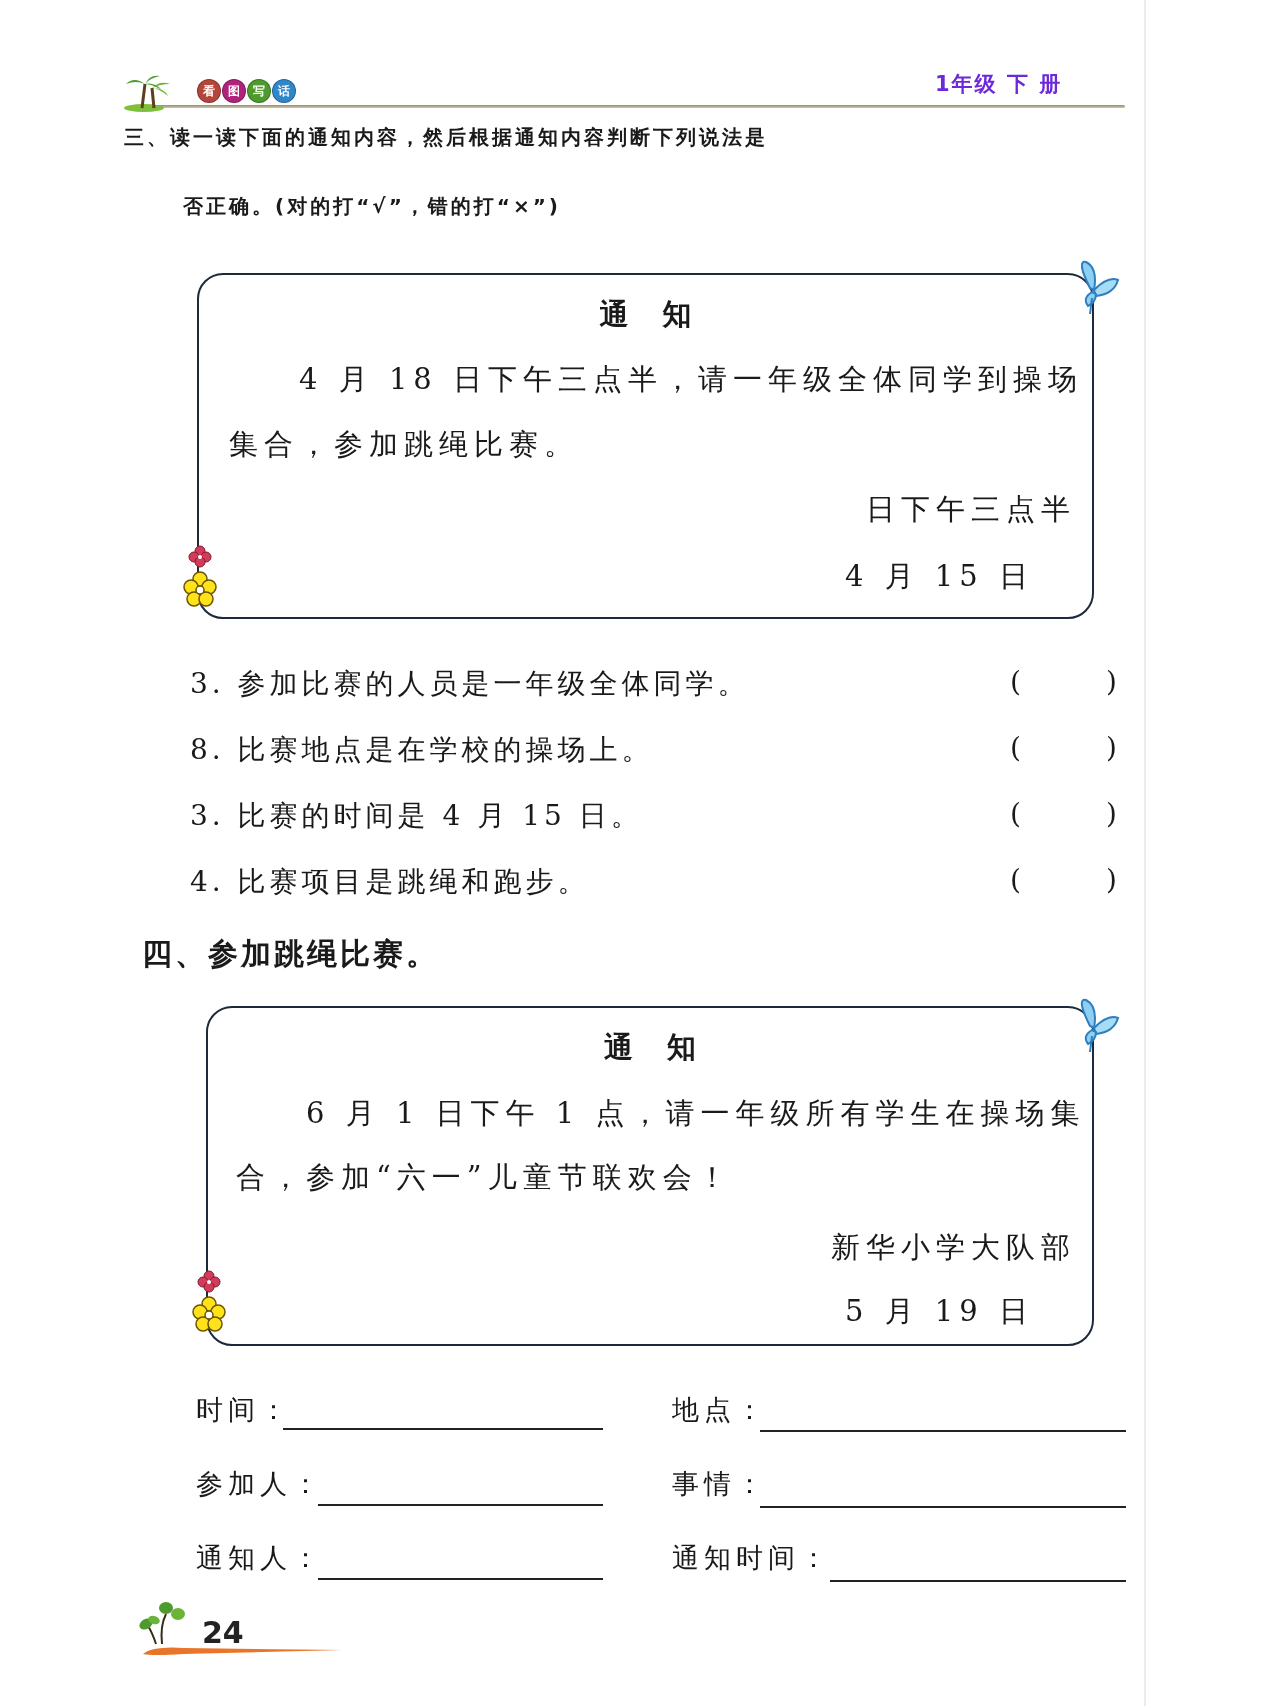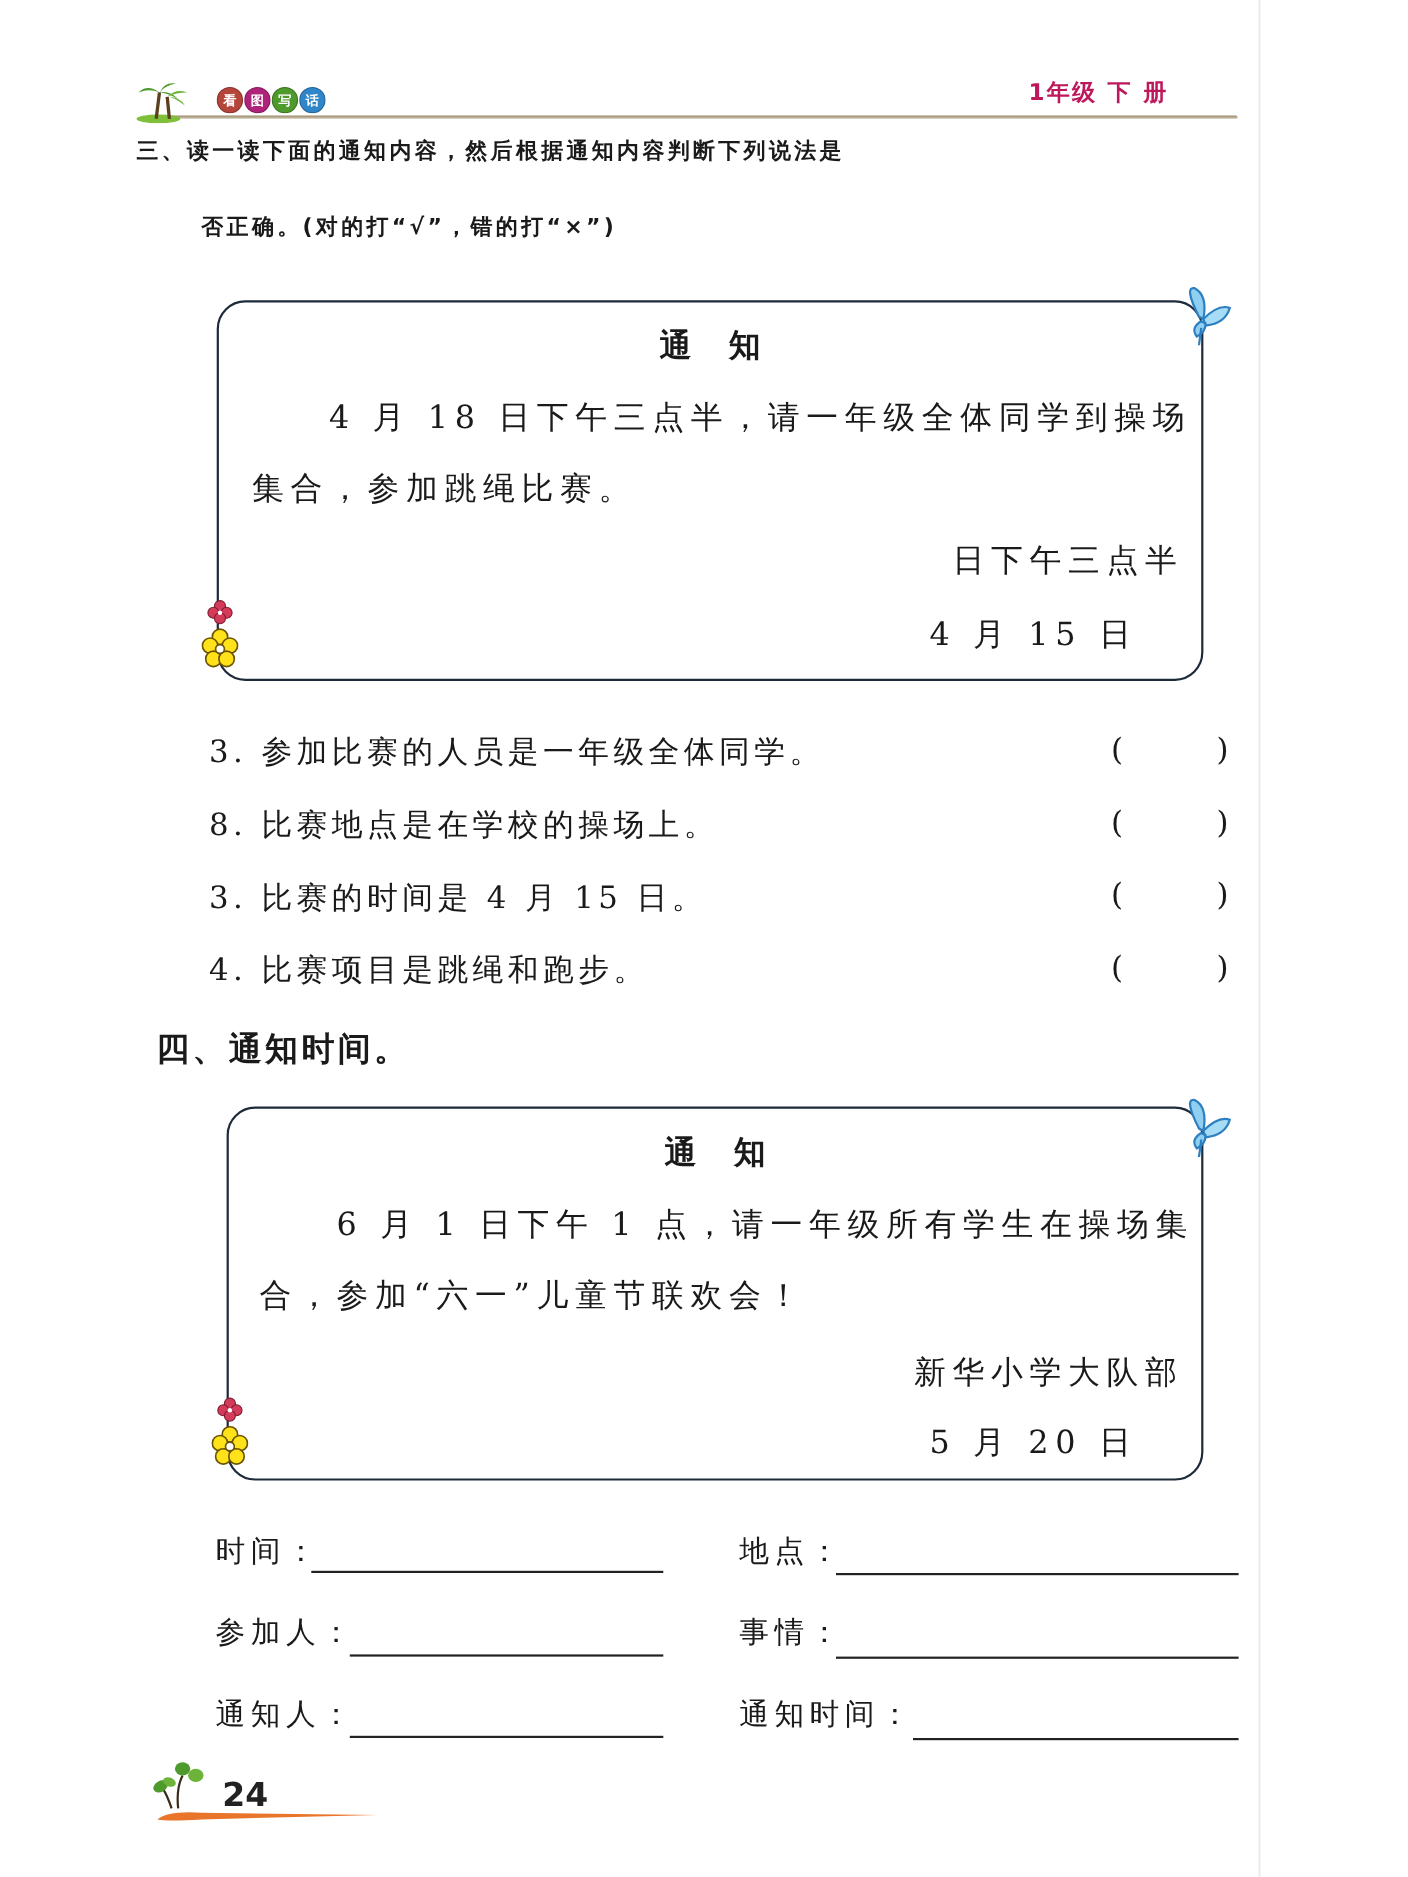--- a/index.html
+++ b/index.html
@@ -11,21 +11,21 @@
   }
   .page-edge { position:absolute; left:1144px; top:0; width:2px; height:1706px; background:#ececec; }
 
   
   .header-rule { position:absolute; left:150px; top:105px; width:975px; height:3px;
     background:linear-gradient(to bottom,#9a8a6a,#cfc6b0); border-radius:2px; }
   .palm { position:absolute; left:124px; top:72px; width:52px; height:40px; }
   .badges { position:absolute; left:197px; top:79px; display:flex; gap:1px; }
   .badge { width:22px; height:22px; border-radius:50%; color:#fff; font-size:12px; font-weight:bold;
     display:flex; align-items:center; justify-content:center; border:1px solid rgba(0,0,0,0.25); }
-  .grade-label { position:absolute; left:935px; top:70px; font-size:21px; font-weight:bold; color:#be185d; letter-spacing:2px; }
+  .grade-label { position:absolute; left:935px; top:70px; font-size:21px; font-weight:bold; color:#6d28d9; letter-spacing:2px; }
 
   
   .sec-title { position:absolute; font-size:20px; font-weight:bold; letter-spacing:3px; white-space:nowrap; }
 
   
   .notice { position:absolute; border:2.5px solid #1c2a3a; border-radius:26px; background:#fff; }
   .notice .n-title { position:absolute; left:0; right:0; text-align:center; font-size:29px; font-weight:bold; letter-spacing:34px; padding-left:34px; }
   .notice .n-text { position:absolute; font-family:"DejaVu Serif", "Liberation Serif", serif; font-size:29px; letter-spacing:6px; white-space:nowrap; }
   .butterfly { position:absolute; width:52px; height:56px; }
   .flowers { position:absolute; width:34px; height:70px; }
@@ -111,28 +111,28 @@
 <div class="item" style="top:797px;">3. 比赛的时间是 4 月 15 日。</div>
 <div class="bracket" style="left:1010px; top:797px;">(</div>
 <div class="answer-slot" style="left:1028px; top:797px;"></div>
 <div class="bracket" style="left:1106px; top:797px;">)</div>
 
 <div class="item" style="top:863px;">4. 比赛项目是跳绳和跑步。</div>
 <div class="bracket" style="left:1010px; top:863px;">(</div>
 <div class="answer-slot" style="left:1028px; top:863px;"></div>
 <div class="bracket" style="left:1106px; top:863px;">)</div>
 
-<div class="sec-title" style="left:142px; top:934px; font-size:30px;">四、通知时间。</div>
+<div class="sec-title" style="left:142px; top:934px; font-size:30px;">四、参加跳绳比赛。</div>
 
 <div class="notice" style="left:206px; top:1006px; width:884px; height:336px;">
   <div class="n-title" style="top:20px;">通知</div>
   <div class="n-text" style="left:98px; top:86px;">6 月 1 日下午 1 点，请一年级所有学生在操场集</div>
   <div class="n-text" style="left:28px; top:150px;">合，参加“六一”儿童节联欢会！</div>
   <div class="n-text" style="right:16px; top:220px;">新华小学大队部</div>
-  <div class="n-text" style="right:58px; top:284px;">5 月 20 日</div>
+  <div class="n-text" style="right:58px; top:284px;">5 月 19 日</div>
 </div>
 <svg class="butterfly" style="left:1068px; top:996px;" viewBox="0 0 52 56">
   <path d="M22 30 Q8 2 18 4 Q30 10 26 32 Z" fill="#8fd0f2" stroke="#2d7fc0" stroke-width="2"></path>
   <path d="M26 32 Q40 18 50 22 Q46 36 28 38 Z" fill="#a6dcf5" stroke="#2d7fc0" stroke-width="2"></path>
   <path d="M24 34 Q14 40 20 48 Q28 44 28 36 Z" fill="#8fd0f2" stroke="#2d7fc0" stroke-width="2"></path>
   <line x1="24" y1="40" x2="22" y2="56" stroke="#2d7fc0" stroke-width="2"></line>
 </svg>
 <svg class="flowers" style="left:192px; top:1268px;" viewBox="0 0 34 70">
   <g fill="#d43a5a" stroke="#7a1d30" stroke-width="1">
     <circle cx="17" cy="8" r="5"></circle>

